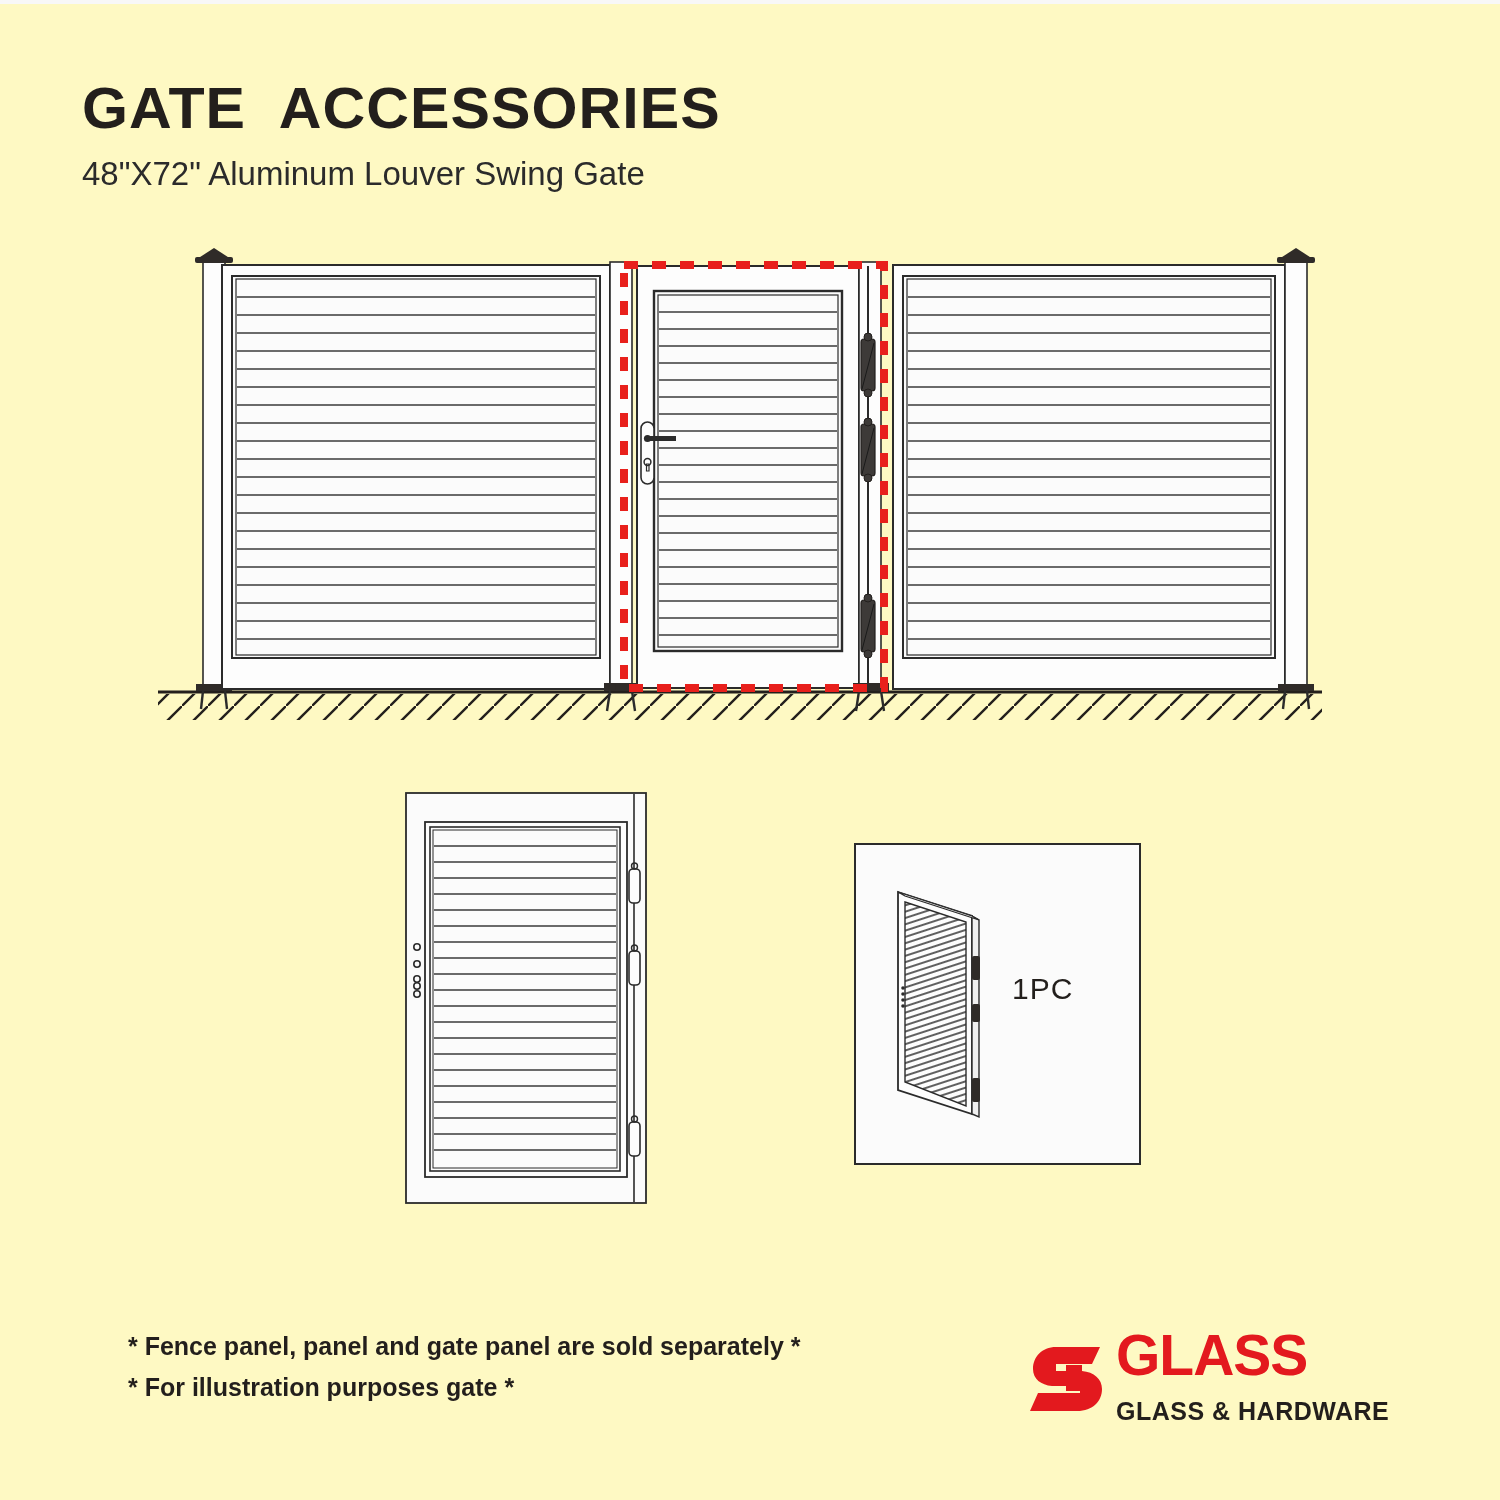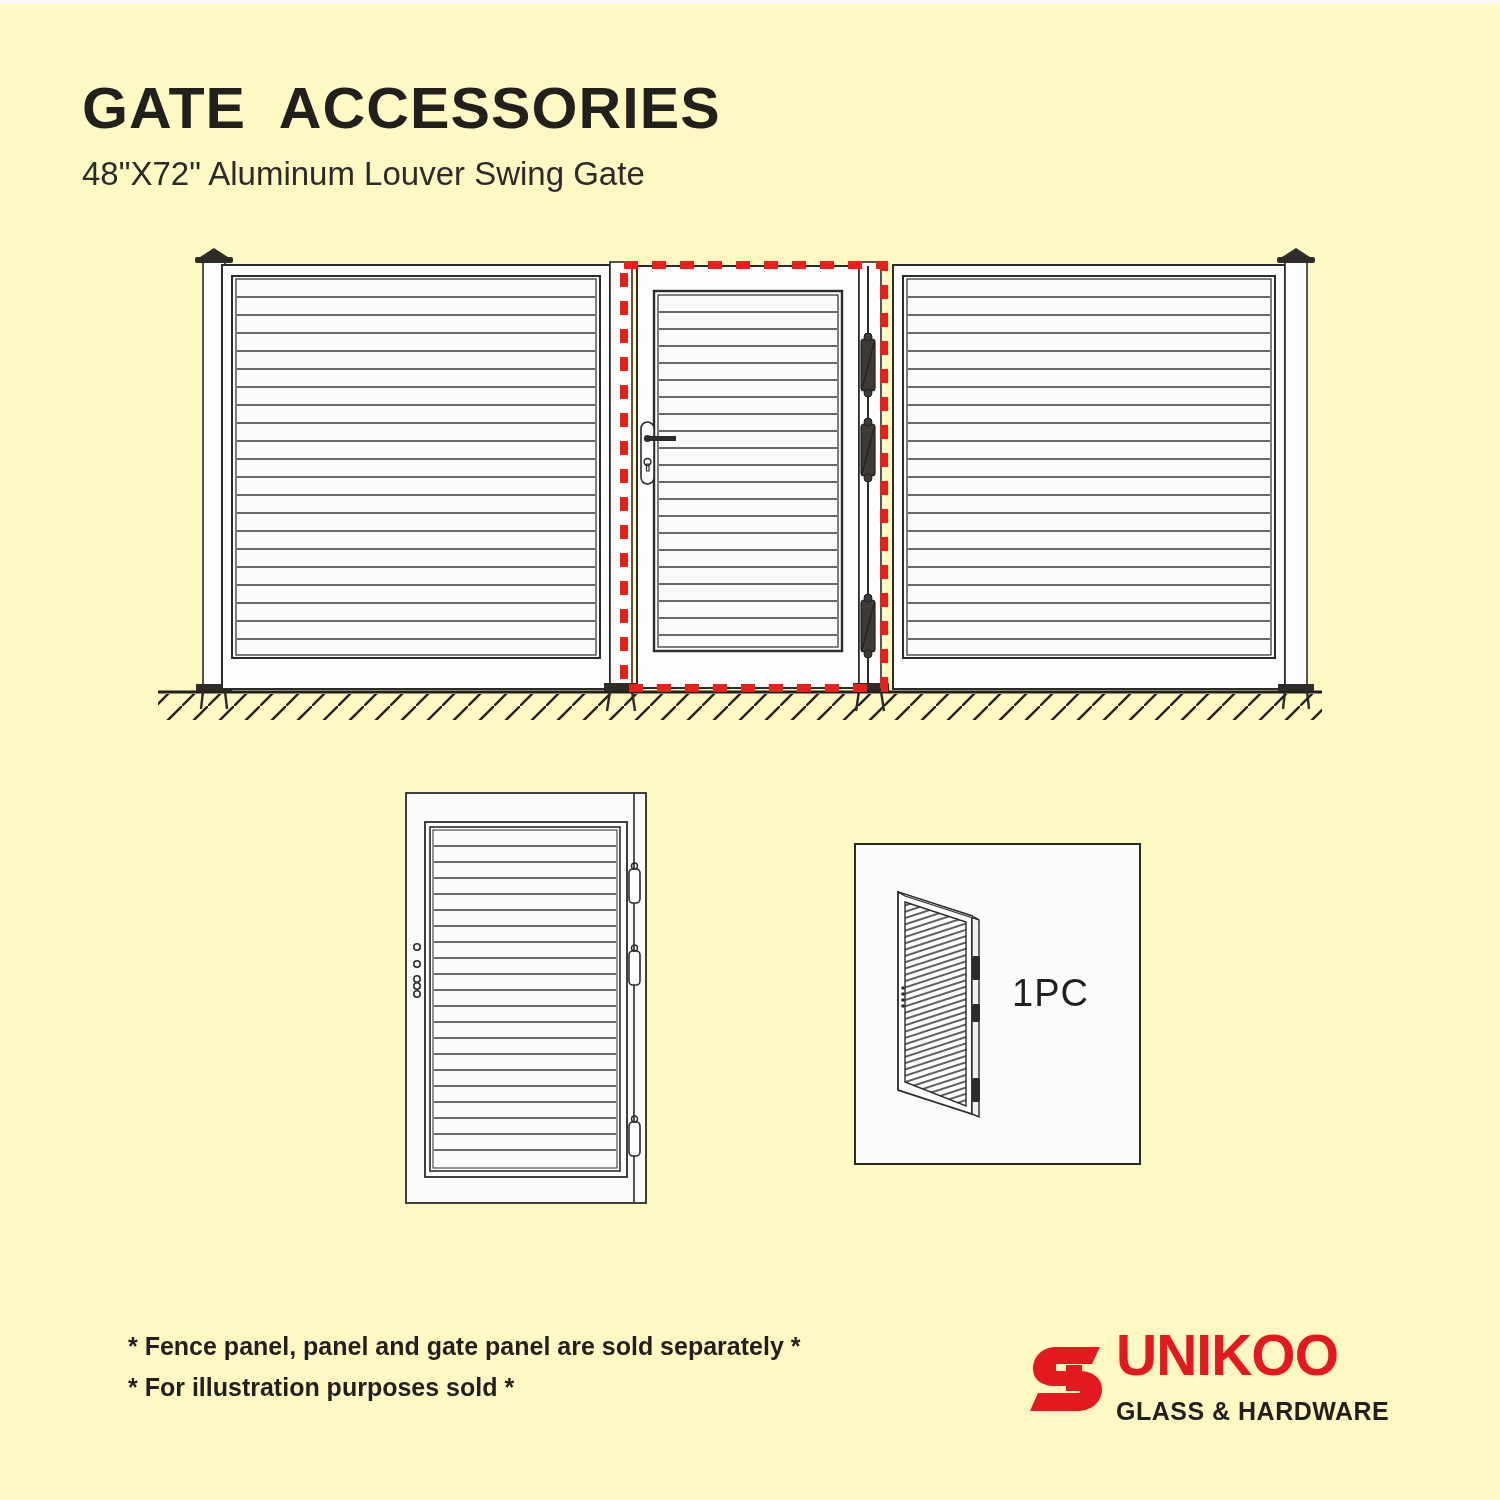--- a/index.html
+++ b/index.html
@@ -119,21 +119,21 @@
     margin-top: 16px;
     white-space: pre;
   }
 
   
   .pc-label {
     position: absolute;
     left: 1012px;
     top: 968px;
     font-family: "Liberation Sans", sans-serif;
-    font-size: 38px;
+    font-size: 30px;
     color: #231f1c;
     letter-spacing: 1px;
     white-space: pre;
   }
 </style>
 </head>
 <body>
 
 <div id="page">
 
@@ -408,27 +408,27 @@
         </g>
       </g>
 
     </svg>
   </div>
 
   <div class="pc-label">1PC</div>
 
   <div class="notes">
     <div class="note-line">* Fence panel, panel and gate panel are sold separately *</div>
-    <div class="note-line">* For illustration purposes sold *</div>
+    <div class="note-line">* For illustration purposes gate *</div>
   </div>
 
   <div class="logo">
     <svg class="logo-mark" viewBox="0 0 78 72">
       <path d="M 70 6 L 26 6 C 12 6 3 16 3 28 C 3 38 11 44 22 45 L 50 45 L 50 52 L 8 52 L 0 70 L 47 70 C 63 70 72 60 72 48 C 72 38 64 31 52 30 L 26 30 L 26 23 L 62 23 Z" fill="#e3191e"></path>
       <path d="M 36 24 L 52 24 L 52 50 L 36 50 Z" fill="#e3191e"></path>
     </svg>
     <div class="logo-text">
-      <div class="logo-name">UNIKOO</div>
+      <div class="logo-name">GLASS</div>
       <div class="logo-sub">GLASS &amp; HARDWARE</div>
     </div>
   </div>
 
 </div>
 
 </body></html>

